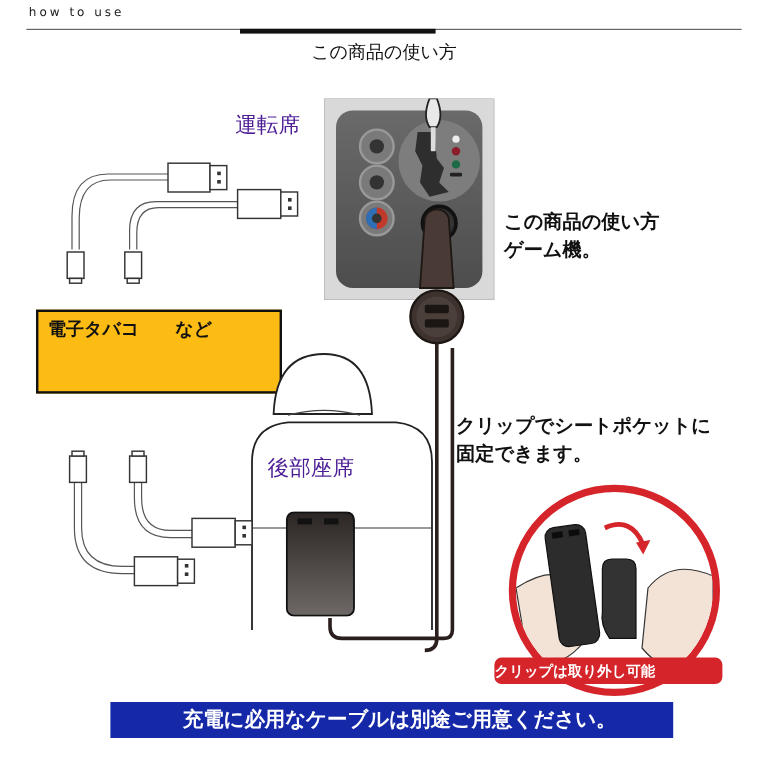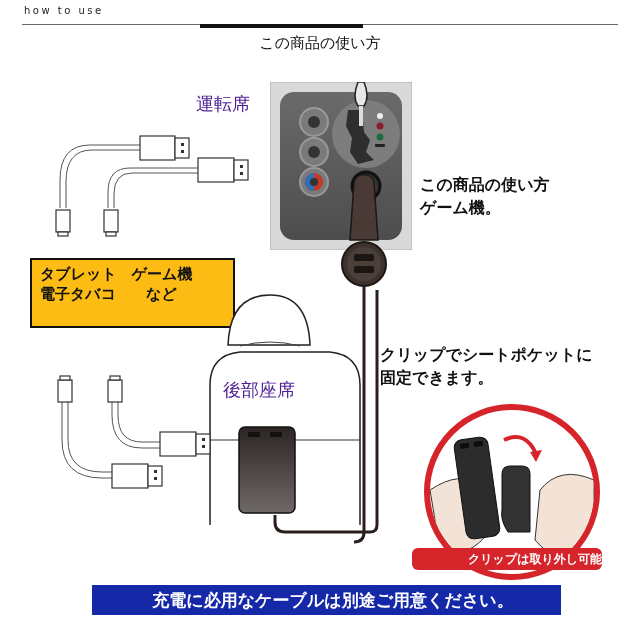--- a/index.html
+++ b/index.html
@@ -8,21 +8,21 @@
   .howto { left:24px; top:5px; font-size:10px; font-weight:normal; letter-spacing:2.5px; color:#222; }
   .thin-rule { left:22px; top:24px; width:596px; height:1px; background:#666; }
   .thick-rule { left:200px; top:24px; width:163px; height:4px; background:#111; }
   .subtitle { left:0; width:640px; top:34px; text-align:center; font-family:"DejaVu Serif", serif; font-size:15px; color:#111; }
   .red-label { color:#4c1d95; font-weight:normal; font-size:18px; }
   .black-label { color:#111; font-weight:bold; font-size:16px; line-height:22px; }
   .yellow-box { left:30px; top:258px; width:205px; height:70px; background:#fdbc14; border:2px solid #111; box-sizing:border-box; padding:4px 8px; }
   .yellow-box div { font-weight:bold; font-size:15px; line-height:20px; color:#111; white-space:pre; }
   .blue-bar { left:92px; top:585px; width:456px; height:30px; background:#1428a8; color:#fff; font-weight:bold; font-size:17px; text-align:center; line-height:30px;padding-left:13px; }
   .clip-circle { left:424px; top:404px; width:176px; height:176px; border-radius:50%; border:6px solid #d6242b; box-sizing:border-box; background:#fff; overflow:hidden; }
-  .clip-badge { left:412px; top:548px; width:190px; height:22px; background:#d6242b; border-radius:6px; color:#fff; font-weight:bold; font-size:12px; text-align:right; line-height:22px; }
+  .clip-badge { left:412px; top:548px; width:190px; height:22px; background:#d6242b; border-radius:6px; color:#fff; font-weight:bold; font-size:12px; text-align:left; line-height:22px; }
 </style>
 </head>
 <body>
 
 <div class="abs howto">how to use</div>
 <div class="abs thin-rule"></div>
 <div class="abs thick-rule"></div>
 <div class="abs subtitle">この商品の使い方</div>
 
 <div class="abs red-label" style="left:196px;top:92px;">運転席</div>
@@ -90,21 +90,20 @@
   </g>
   <g fill="#333">
       <rect x="151" y="23" width="3" height="3"></rect>
       <rect x="151" y="30" width="3" height="3"></rect>
       <rect x="210" y="45" width="3" height="3"></rect>
       <rect x="210" y="52" width="3" height="3"></rect>
     </g>
 </svg>
 
 <div class="abs yellow-box">
-  <div>タブレット　ゲーム機</div>
   <div>電子タバコ　　など</div>
 </div>
 
 <svg class="abs" style="left:190px;top:290px;" width="190" height="260">
   <g fill="#fff" stroke="#222" stroke-width="1.5">
     <path d="M38 55 Q40 5 80 5 Q118 5 120 55 Z"></path>
     <path d="M20 235 L20 95 Q20 65 50 62 L140 62 Q170 65 170 95 L170 235"></path>
   </g>
   <path d="M50 56 Q80 48 110 56" fill="none" stroke="#444" stroke-width="1"></path>
   <line x1="20" y1="150" x2="170" y2="150" stroke="#333" stroke-width="1"></line>

